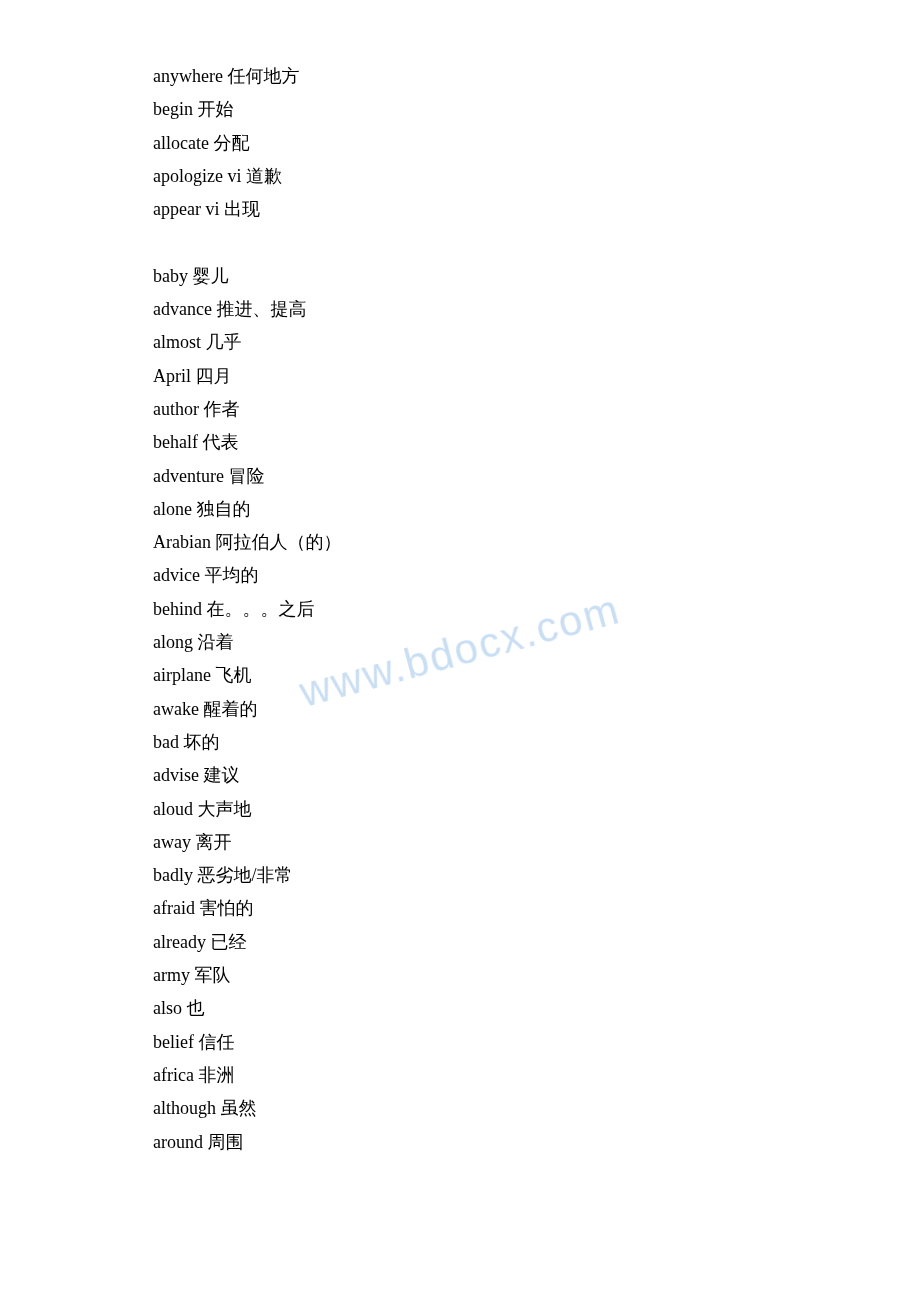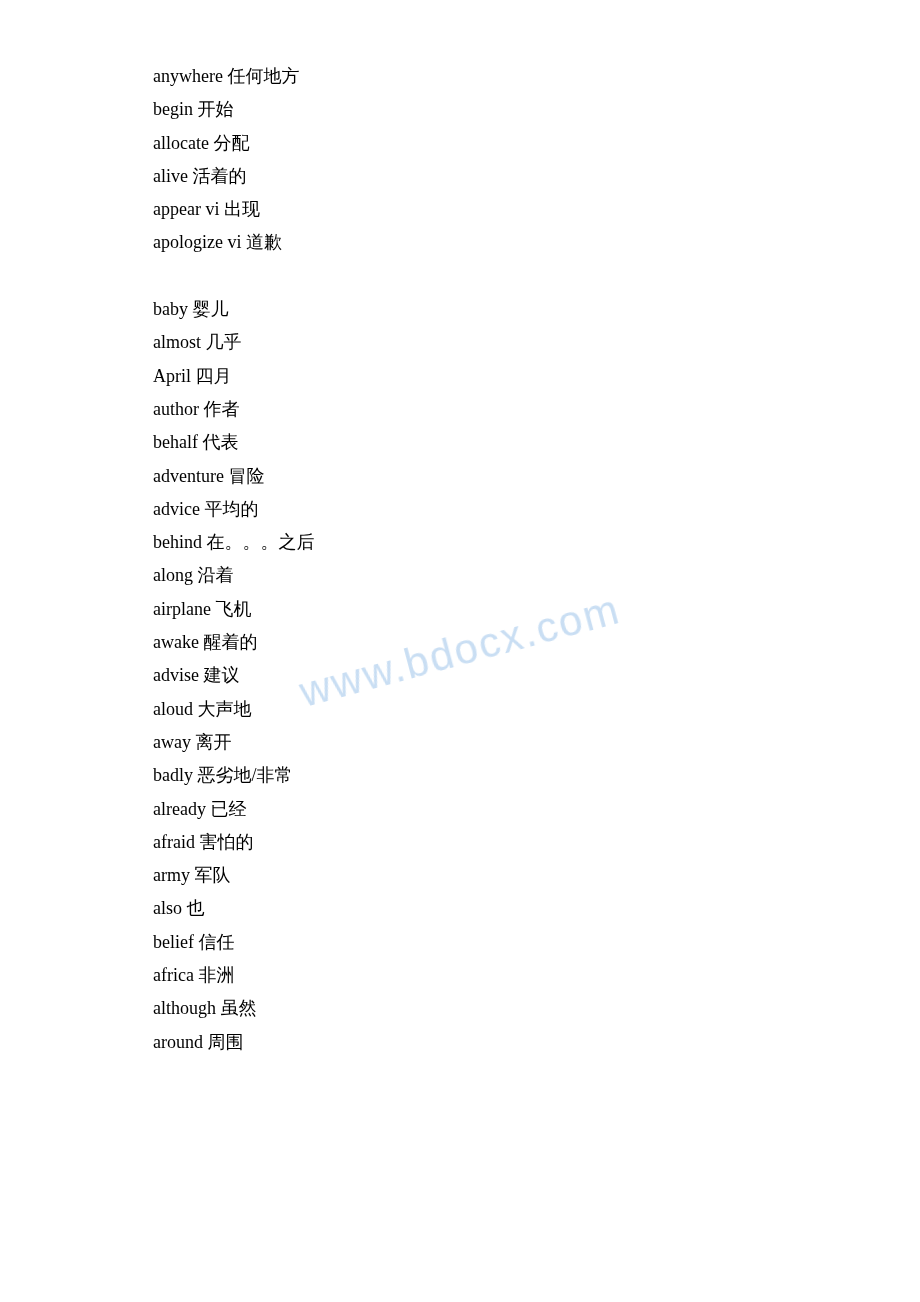--- a/index.html
+++ b/index.html
@@ -51,40 +51,43 @@
   </style>
 </head>
 <body>
 
 <div class="watermark">www.bdocx.com</div>
 
 <div class="word-list">
 <div class="word-item">anywhere 任何地方</div>
     <div class="word-item">begin 开始</div>
     <div class="word-item">allocate 分配</div>
-    <div class="word-item">alive 活着的</div>
+    <div class="word-item">apologize vi 道歉</div>
     <div class="word-item">appear vi 出现</div>
-    <div class="word-item">apologize vi 道歉</div>
     <div class="blank-line"></div>
     <div class="word-item">baby 婴儿</div>
+    <div class="word-item">advance 推进、提高</div>
     <div class="word-item">almost 几乎</div>
     <div class="word-item">April 四月</div>
     <div class="word-item">author 作者</div>
     <div class="word-item">behalf 代表</div>
     <div class="word-item">adventure 冒险</div>
+    <div class="word-item">alone 独自的</div>
+    <div class="word-item">Arabian 阿拉伯人（的）</div>
     <div class="word-item">advice 平均的</div>
     <div class="word-item">behind 在。。。之后</div>
     <div class="word-item">along 沿着</div>
     <div class="word-item">airplane 飞机</div>
     <div class="word-item">awake 醒着的</div>
+    <div class="word-item">bad 坏的</div>
     <div class="word-item">advise 建议</div>
     <div class="word-item">aloud 大声地</div>
     <div class="word-item">away 离开</div>
     <div class="word-item">badly 恶劣地/非常</div>
+    <div class="word-item">afraid 害怕的</div>
     <div class="word-item">already 已经</div>
-    <div class="word-item">afraid 害怕的</div>
     <div class="word-item">army 军队</div>
     <div class="word-item">also 也</div>
     <div class="word-item">belief 信任</div>
     <div class="word-item">africa 非洲</div>
     <div class="word-item">although 虽然</div>
     <div class="word-item">around 周围</div>
   </div>
 
 </body></html>

